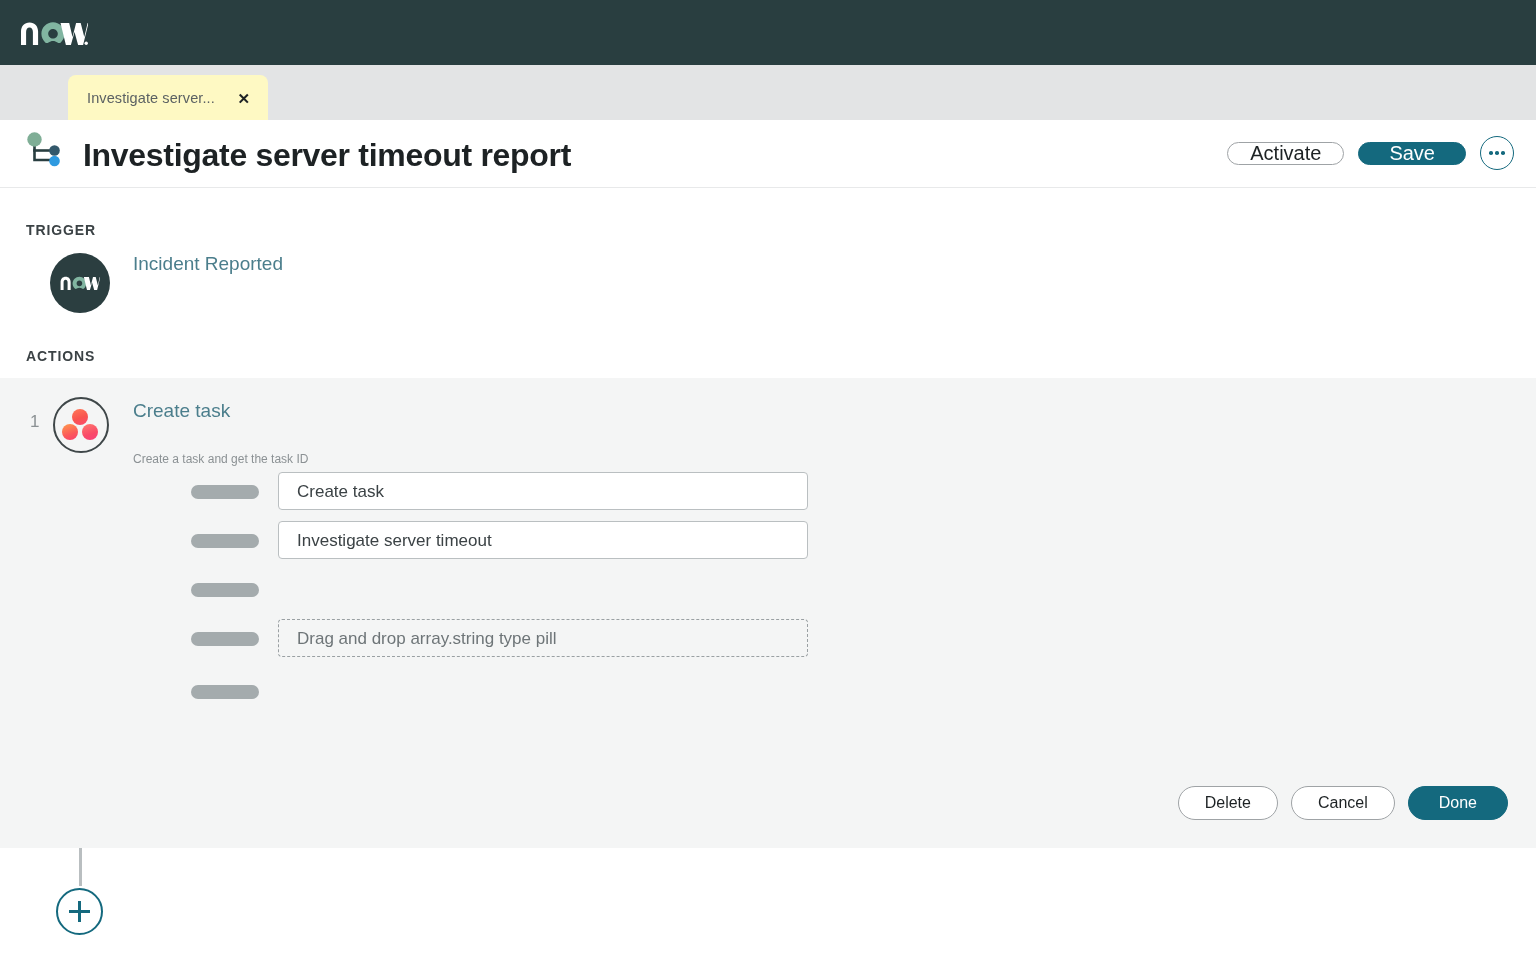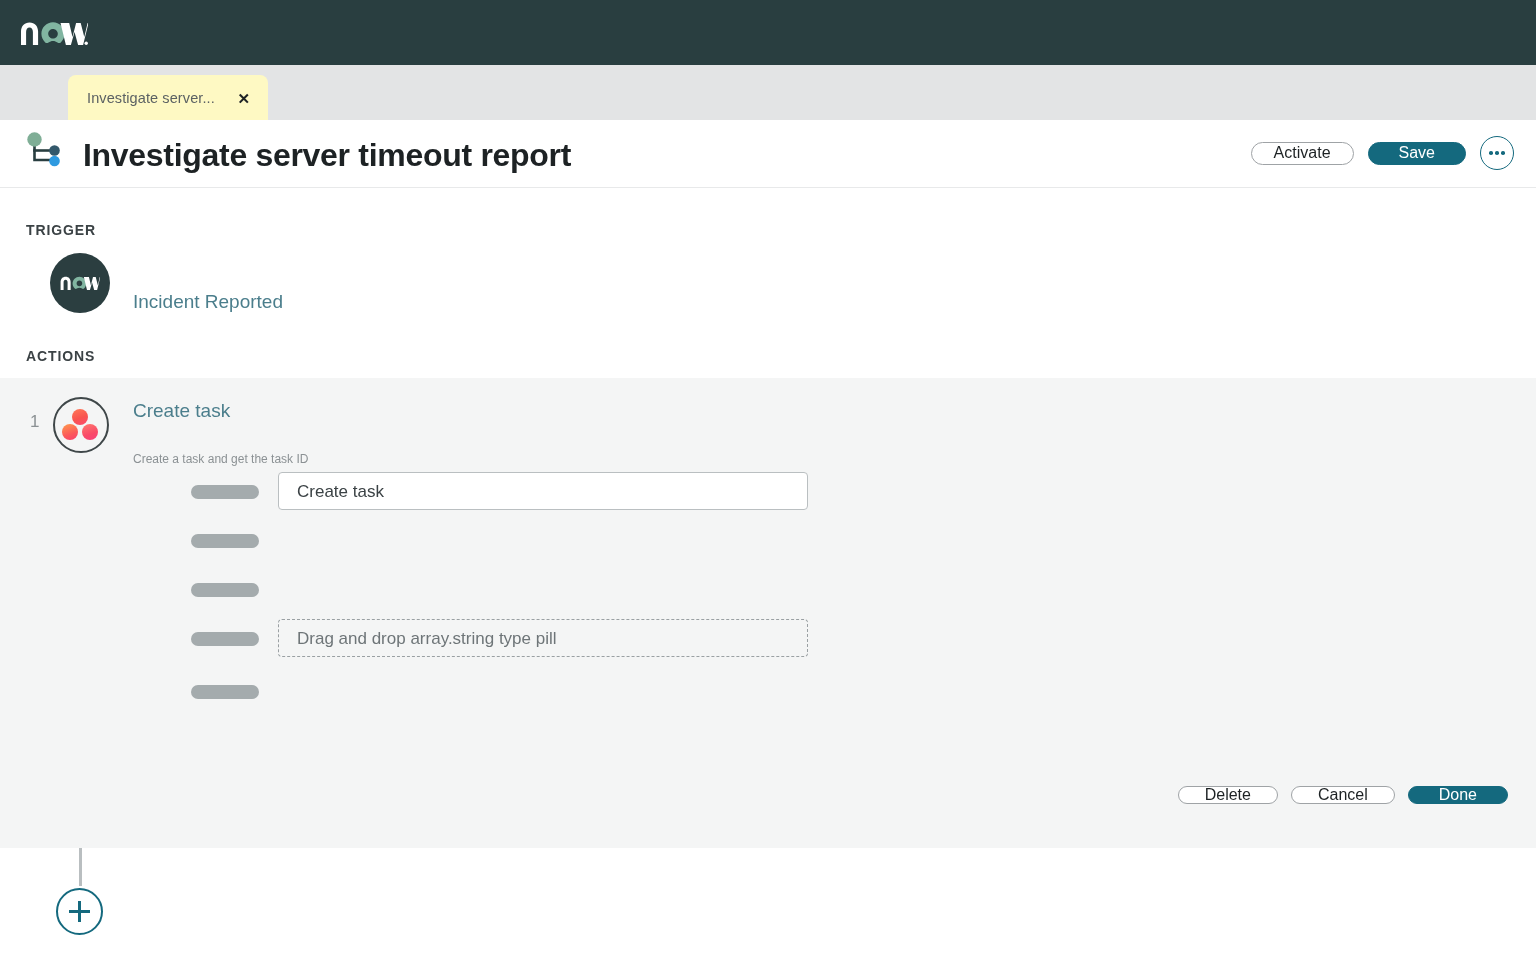--- a/index.html
+++ b/index.html
@@ -85,21 +85,21 @@
   }
   .title-actions {
     position: absolute;
     right: 22px; top: 136px;
     display: flex;
     align-items: center;
     gap: 14px;
   }
   .btn {
     font-family: "Liberation Sans", sans-serif;
-    font-size: 16px;
+    font-size: 20px;
     border-radius: 18px;
     height: 23px;
     display: inline-flex;
     align-items: center;
     justify-content: center;
     cursor: pointer;
     white-space: nowrap;
   }
   .btn-outline {
     background: #ffffff;
@@ -140,21 +140,21 @@
     color: #3b4245;
   }
   #trigger-label { left: 26px; top: 222px; }
   #actions-label { left: 26px; top: 348px; }
 
   
   .trigger-row {
     position: absolute;
     left: 50px; top: 253px;
     display: flex;
-    align-items: flex-end;
+    align-items: flex-start;
   }
   .now-circle {
     width: 60px; height: 60px;
     border-radius: 50%;
     background: #2b3e40;
     display: flex;
     align-items: center;
     justify-content: center;
     flex: none;
   }
@@ -261,21 +261,21 @@
   #row5 { top: 672px; }
 
   
   .panel-actions {
     position: absolute;
     right: 28px; top: 786px;
     display: flex;
     align-items: center;
     gap: 13px;
   }
-  .panel-actions .btn { height: 18px; font-size: 16px; }
+  .panel-actions .btn { height: 34px; font-size: 16px; }
   .panel-actions .btn-outline { padding: 0 26px; }
   .panel-actions .btn-primary { padding: 0 30px; }
 
   
   .connector {
     position: absolute;
     left: 79px; top: 848px;
     width: 3px; height: 38px;
     background: #b9bec0;
   }
@@ -371,20 +371,21 @@
 <div class="action-title">Create task</div>
 <div class="action-desc">Create a task and get the task ID</div>
 
 <div class="form-row" id="row1">
   <span class="label-pill"></span>
   <div class="field">Create task</div>
 </div>
 
 <div class="form-row" id="row2">
   <span class="label-pill"></span>
+  <div class="field">Investigate server timeout</div>
 </div>
 
 <div class="form-row" id="row3">
   <span class="label-pill"></span>
 </div>
 
 <div class="form-row" id="row4">
   <span class="label-pill"></span>
   <div class="field dashed">Drag and drop array.string type pill</div>
 </div>

